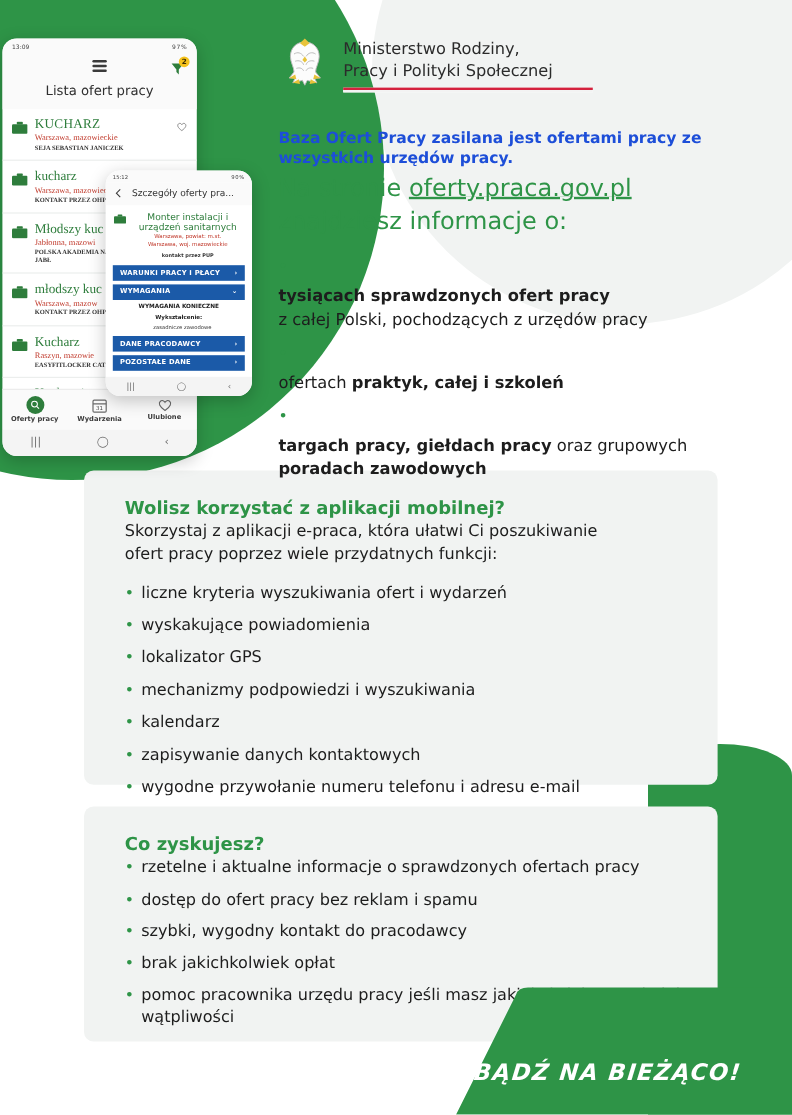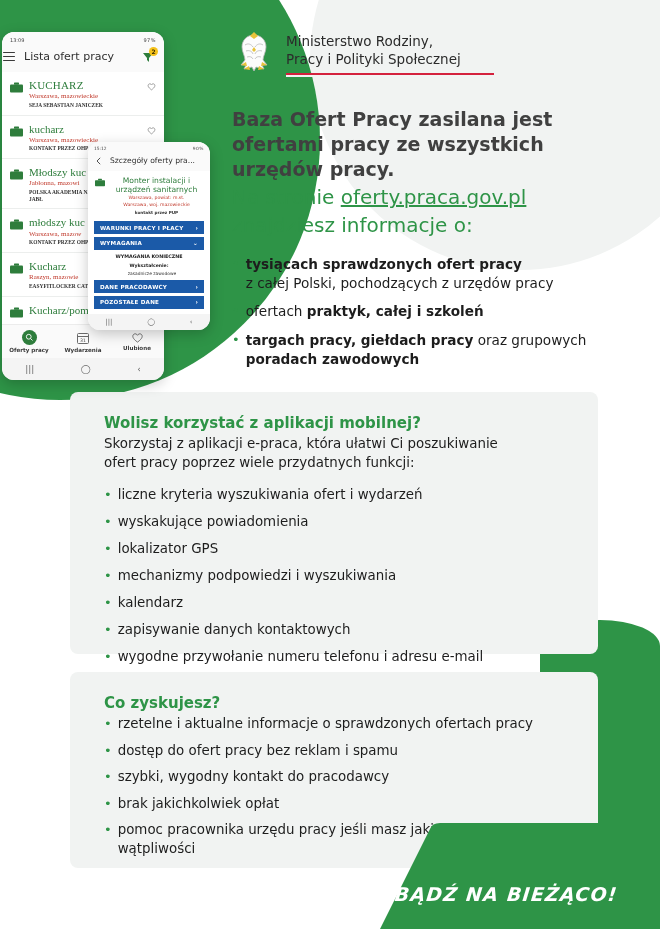--- a/index.html
+++ b/index.html
@@ -55,31 +55,31 @@
   .eagle { width:44px; height:48px; flex:0 0 auto; }
   .ministry-block { padding-top:4px; }
   .ministry-name {
     font-size:13.5px; line-height:1.34; color:#2b2b2b;
     font-family:"DejaVu Sans", sans-serif;
   }
   .flag-rule { margin-top:5px; width:208px; height:4px; background:#ffffff;
                border-top:2px solid #D4213D; border-bottom:2px solid #f3f3f3; }
 
   .headline {
-    margin-top:30px; color:#404040; font-weight:bold;
-    font-size:19px; line-height:1.32;
+    margin-top:30px; color:#1d4ed8; font-weight:bold;
+    font-size:13px; line-height:1.32;
   }
   .subline {
     margin-top:2px; color:#2E9447; font-size:20px; line-height:1.36;
   }
   .subline a { color:#2E9447; text-decoration:underline; }
 
   .intro-list { margin-top:16px; }
   .intro-list li { list-style:none; display:flex; gap:6px; margin-bottom:9px;
-                   font-size:13.6px; line-height:1.42; color:#1d1d1d; }
+                   font-size:13.6px; line-height:1.42; color:#1d1d1d;flex-direction:column; }
   .bullet { color:#2E9447; font-size:13px; line-height:1.42; flex:0 0 auto; }
   .b { font-weight:bold; }
 
   
   .card-inner { position:absolute; left:34px; top:22px; right:26px; }
   .card-title { color:#2E9447; font-weight:bold; font-size:15px; margin-bottom:3px; }
   .card-lead { font-size:13.4px; line-height:1.38; color:#1d1d1d; }
   .card-list { margin-top:14px; }
   .card-list li { list-style:none; display:flex; gap:6px; margin-bottom:8.5px;
                   font-size:13.4px; line-height:1.38; color:#1d1d1d; }
@@ -92,21 +92,21 @@
     box-shadow:0 4px 14px rgba(0,0,0,.22); overflow:hidden; z-index:5;
   }
   #phone-list { left:2px; top:32px; width:162px; height:348px; }
   .status-bar {
     display:flex; justify-content:space-between; align-items:center;
     padding:5px 8px 2px; font-size:5px; color:#444; background:#fafafa;
   }
   .sb-icons { letter-spacing:.5px; }
   .app-bar {
     display:flex; align-items:center; gap:9px; padding:5px 1px 9px;
-    background:#fafafa; position:relative;
+    background:#fafafa; position:relative;flex-direction:column;
   }
   .hamburger { width:12px; display:flex; flex-direction:column; gap:2.5px; }
   .hamburger span { height:1.6px; background:#3a3a3a; border-radius:1px; }
   .app-title { font-size:11px; color:#2f2f2f; }
   .filter-icon { position:absolute; right:9px; top:5px; width:14px; height:14px; }
   .badge {
     position:absolute; right:6px; top:2px; width:9px; height:9px;
     border-radius:50%; background:#F5C21B; color:#3a2c00;
     font-size:6px; font-weight:bold; display:flex;
     align-items:center; justify-content:center;

